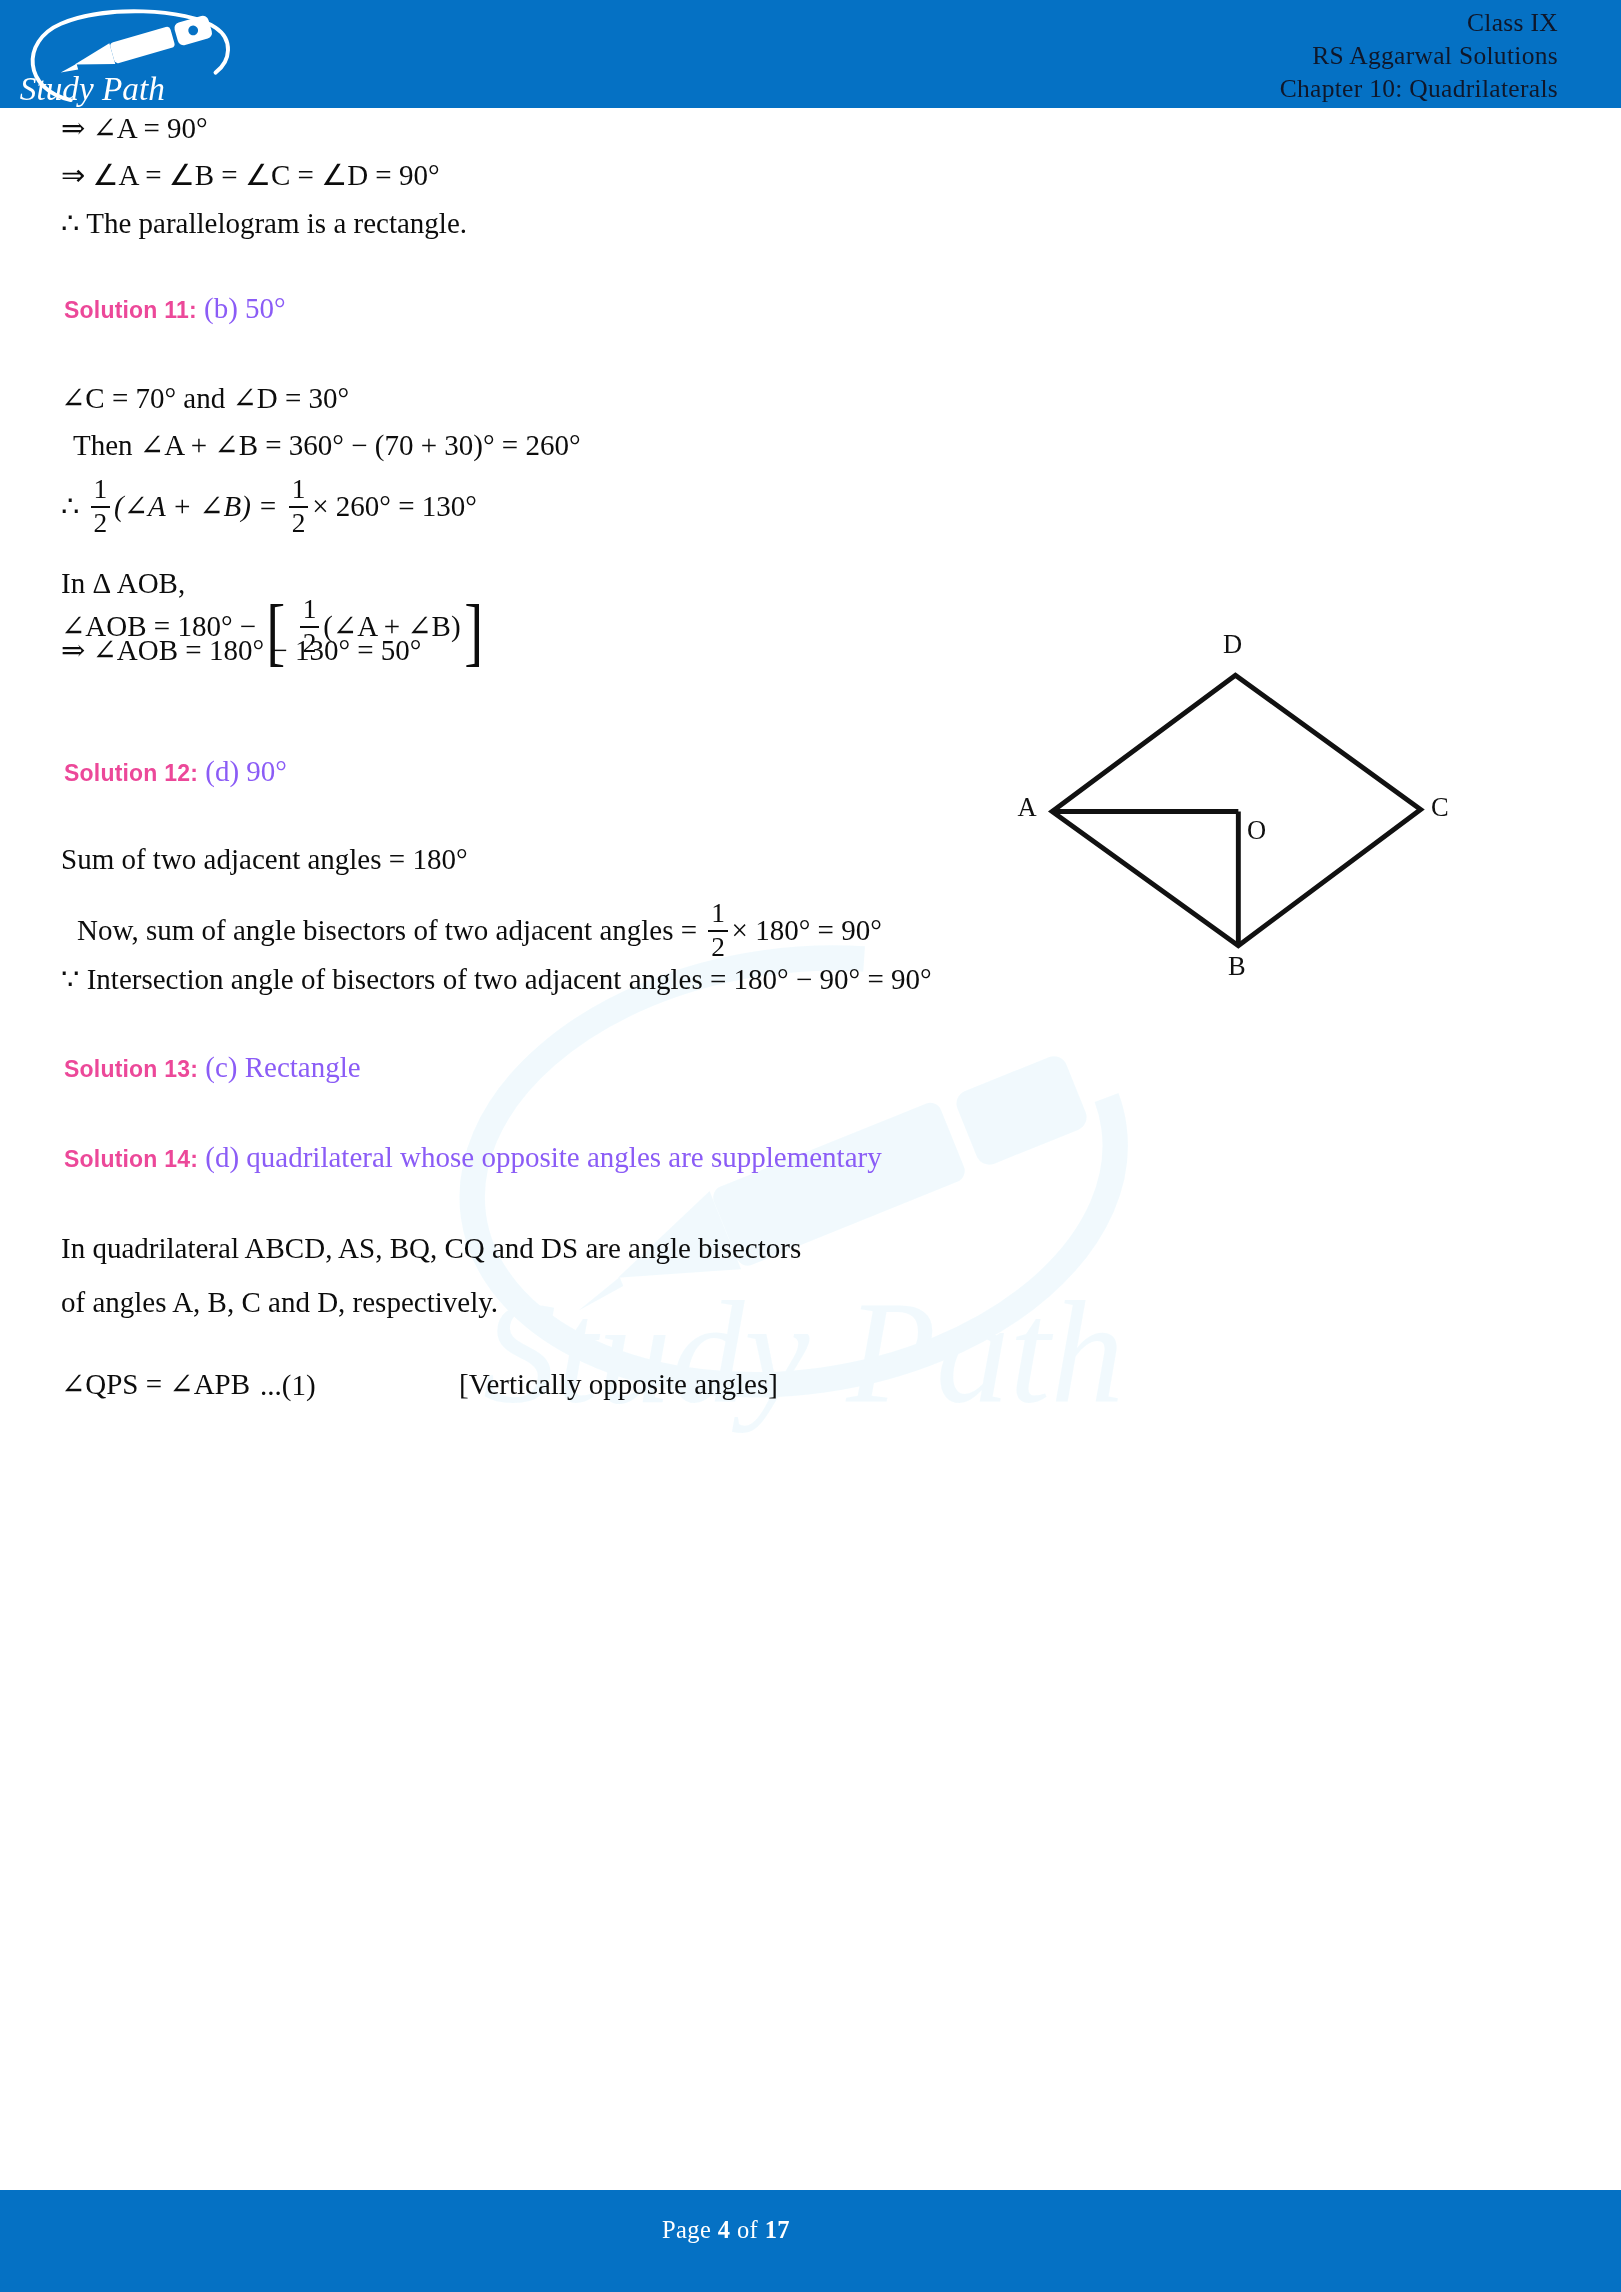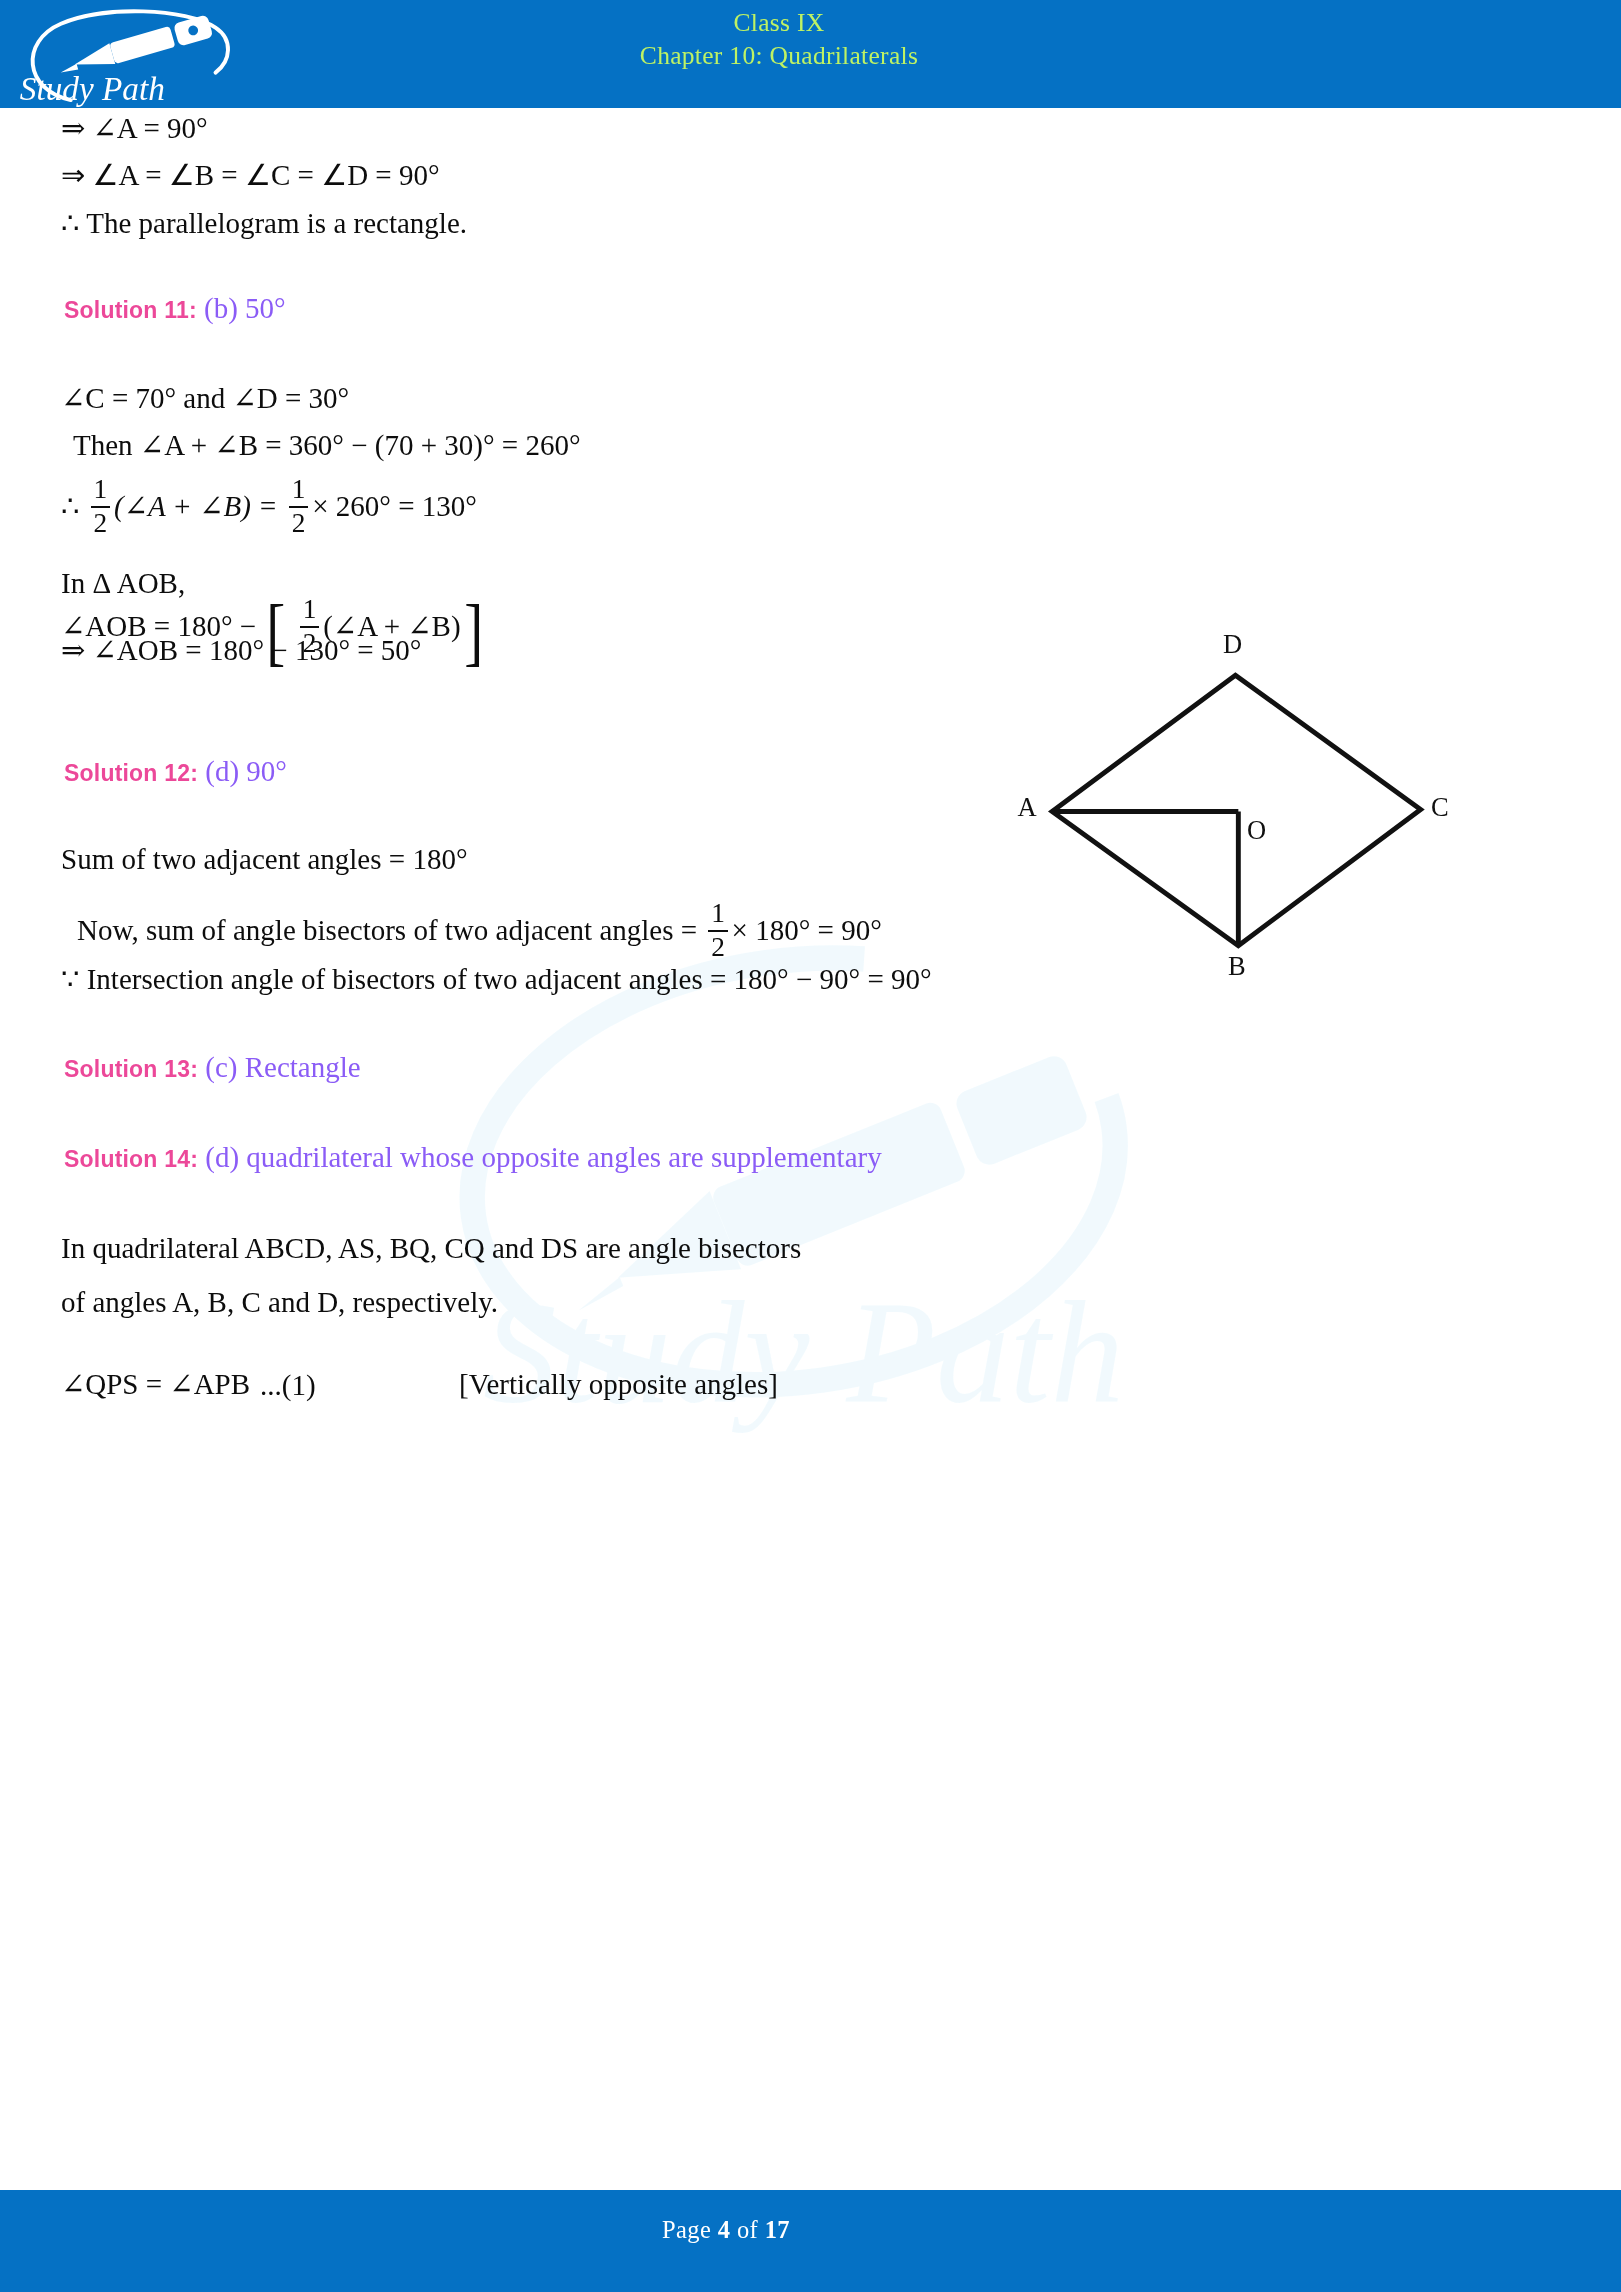--- a/index.html
+++ b/index.html
@@ -34,22 +34,22 @@
     position: absolute;
     left: 13.7px; top: 5.9px;
     width: 225px;
     height: 102px;
   }
   .header-logo svg { display: block; }
   .header-titles {
     position: absolute;
     left: 0; top: 5.9px;
     width: 1558px;
-    text-align: center;
-    color: #bef264;
+    text-align: right;
+    color: #0f172a;
   }
   .header-titles .hline {
     font-family: "Liberation Serif", "DejaVu Serif", serif;
     font-size: 25.5px;
     line-height: 33px;
     letter-spacing: 0.3px;
     white-space: nowrap;
   }
 
   
@@ -180,20 +180,21 @@
           <path d="M62 43 L44 47 L62 49 Z" fill="#ffffff"></path>
           <circle cx="186" cy="43" r="5" fill="#0571c4"></circle>
         </g>
 
         <text x="6" y="96" font-family="'Liberation Serif', serif" font-style="italic" font-size="34" fill="#ffffff">Study Path</text>
       </svg>
     </div>
 
     <div class="header-titles">
       <div class="hline">Class IX</div>
+      <div class="hline">RS Aggarwal Solutions</div>
       <div class="hline">Chapter 10: Quadrilaterals</div>
     </div>
   </div>
 
   <div class="body">
 
     <div class="ln" style="left:61px; top:2px;">⇒ ∠A = 90°</div>
     <div class="ln" style="left:61px; top:49px;font-family:Liberation Serif, serif;">⇒ ∠A = ∠B = ∠C = ∠D = 90°</div>
     <div class="ln" style="left:61px; top:97px;">∴  The parallelogram is a rectangle.</div>
 

